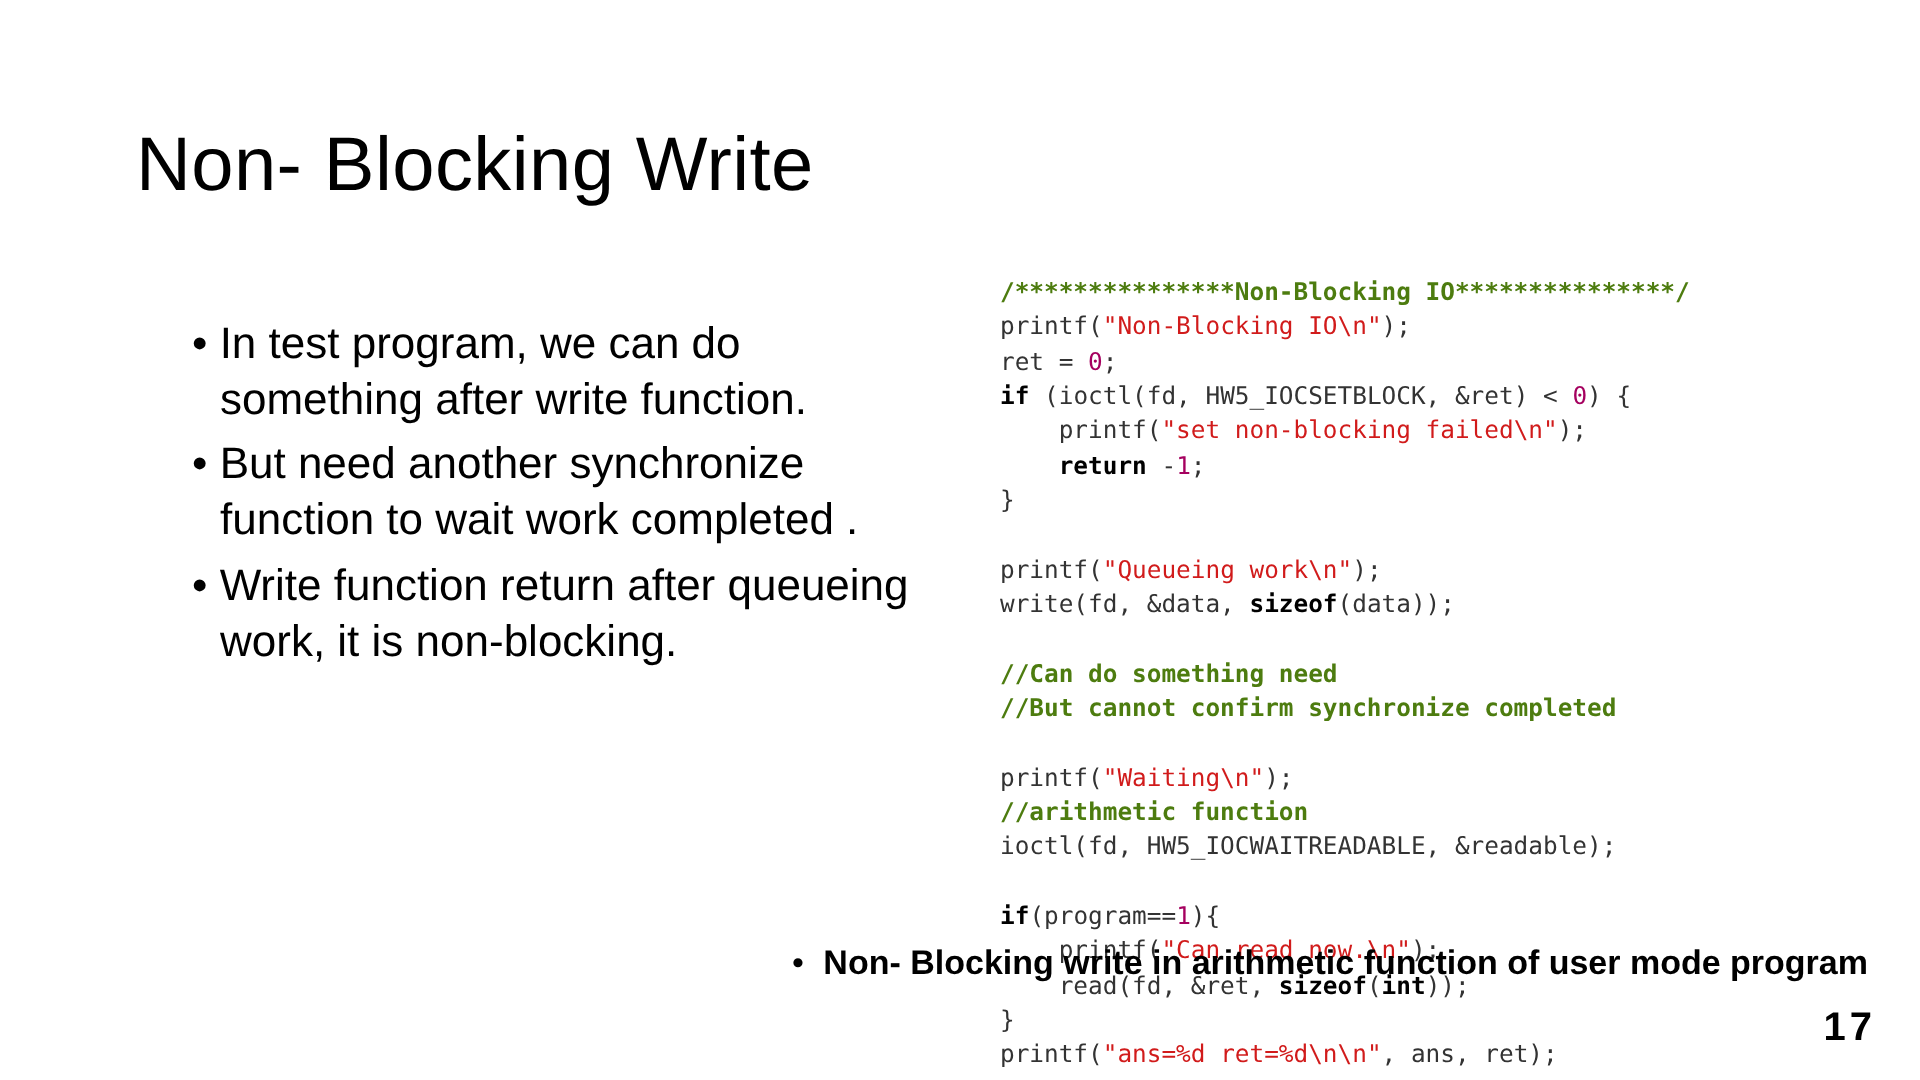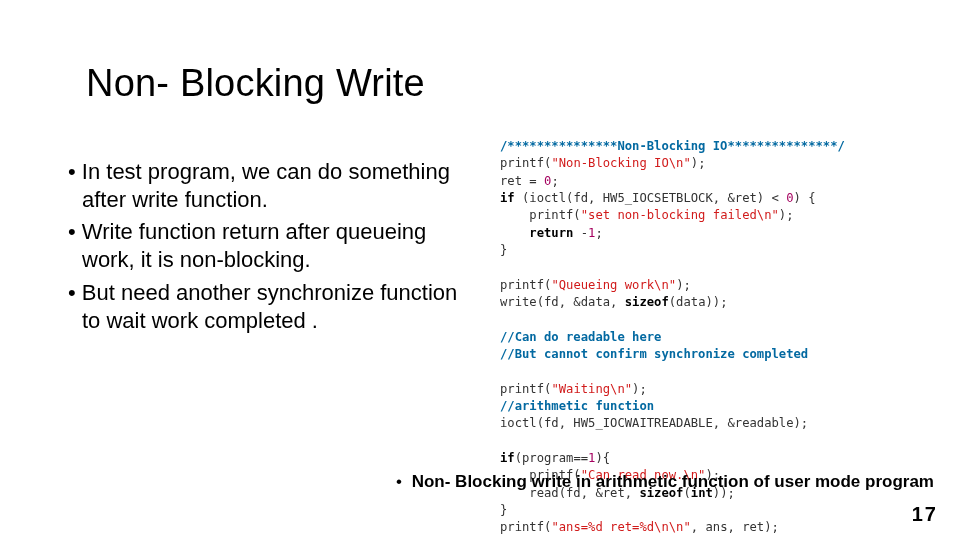--- a/index.html
+++ b/index.html
@@ -18,34 +18,34 @@
     height: 540px;
     box-sizing: border-box;
   }
   .title {
     position: absolute;
     left: 68px;
     top: 62px;
     font-size: 38px;
     font-weight: 400;
     letter-spacing: 0.2px;
-    margin-left: 18px;
   }
   .bullets {
     position: absolute;
     left: 68px;
     top: 158px;
     width: 400px;
     font-size: 22px;
     line-height: 1.28;
   }
   .bullets .item {
     margin-bottom: 4px;
     text-indent: -14px;
     padding-left: 14px;
+    margin-left: 28px;
   }
   .caption {
     position: absolute;
     right: 26px;
     bottom: 48px;
     font-size: 17px;
     font-weight: 700;
     text-align: right;
   }
   .caption .dot {
@@ -66,52 +66,52 @@
   .code {
     position: absolute;
     left: 500px;
     top: 138px;
     font-family: Consolas, Menlo, "DejaVu Sans Mono", monospace;
     font-size: 12.2px;
     line-height: 1.42;
     white-space: pre;
     color: #333;
   }
-  .c-comment   { color: #0369a1; font-weight: bold; }
+  .c-comment   { color: #4d7c0f; font-weight: bold; }
   .c-string    { color: #d11b1b; }
   .c-number    { color: #a5005f; }
   .c-keyword   { color: #000000; font-weight: bold; }
   .c-type      { color: #000000; font-weight: bold; }
   .c-plain     { color: #333; text-align: right; }
 </style>
 </head>
 <body>
 
 <div class="slide">
 
   <div class="title">Non- Blocking Write</div>
 
   <div class="bullets">
     <div class="item">• In test program, we can do something after write function.</div>
+    <div class="item">• But need another synchronize function to wait work completed .</div>
     <div class="item">• Write function return after queueing work, it is non-blocking.</div>
-    <div class="item">• But need another synchronize function to wait work completed .</div>
   </div>
 
   <div class="code"><span class="c-comment">/***************Non-Blocking IO***************/</span>
 <span class="c-plain">printf(</span><span class="c-string">"Non-Blocking IO\n"</span><span class="c-plain">);</span>
 <span class="c-plain">ret = </span><span class="c-number">0</span><span class="c-plain">;</span>
 <span class="c-keyword">if</span><span class="c-plain"> (ioctl(fd, HW5_IOCSETBLOCK, &amp;ret) &lt; </span><span class="c-number">0</span><span class="c-plain">) {</span>
 <span class="c-plain">    printf(</span><span class="c-string">"set non-blocking failed\n"</span><span class="c-plain">);</span>
 <span class="c-keyword">    return</span><span class="c-plain"> -</span><span class="c-number">1</span><span class="c-plain">;</span>
 <span class="c-plain">}</span>
 <span></span>
 <span class="c-plain">printf(</span><span class="c-string">"Queueing work\n"</span><span class="c-plain">);</span>
 <span class="c-plain">write(fd, &amp;data, </span><span class="c-keyword">sizeof</span><span class="c-plain">(data));</span>
 <span></span>
-<span class="c-comment">//Can do readable here</span>
+<span class="c-comment">//Can do something need</span>
 <span class="c-comment">//But cannot confirm synchronize completed</span>
 <span></span>
 <span class="c-plain">printf(</span><span class="c-string">"Waiting\n"</span><span class="c-plain">);</span>
 <span class="c-comment">//arithmetic function</span>
 <span class="c-plain">ioctl(fd, HW5_IOCWAITREADABLE, &amp;readable);</span>
 <span></span>
 <span class="c-keyword">if</span><span class="c-plain">(program==</span><span class="c-number">1</span><span class="c-plain">){</span>
 <span class="c-plain">    printf(</span><span class="c-string">"Can read now.\n"</span><span class="c-plain">);</span>
 <span class="c-plain">    read(fd, &amp;ret, </span><span class="c-keyword">sizeof</span><span class="c-plain">(</span><span class="c-type">int</span><span class="c-plain">));</span>
 <span class="c-plain">}</span>

